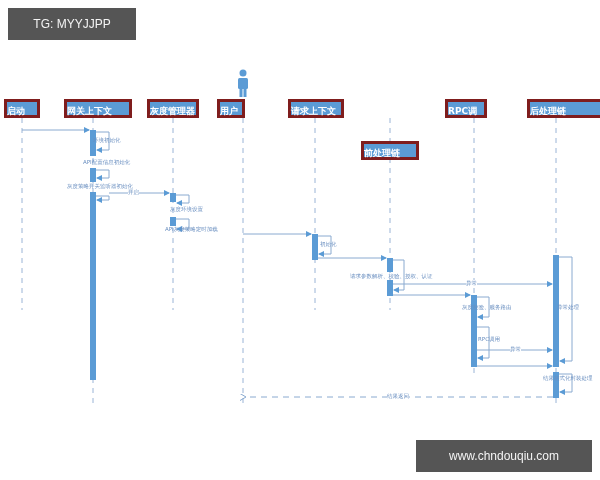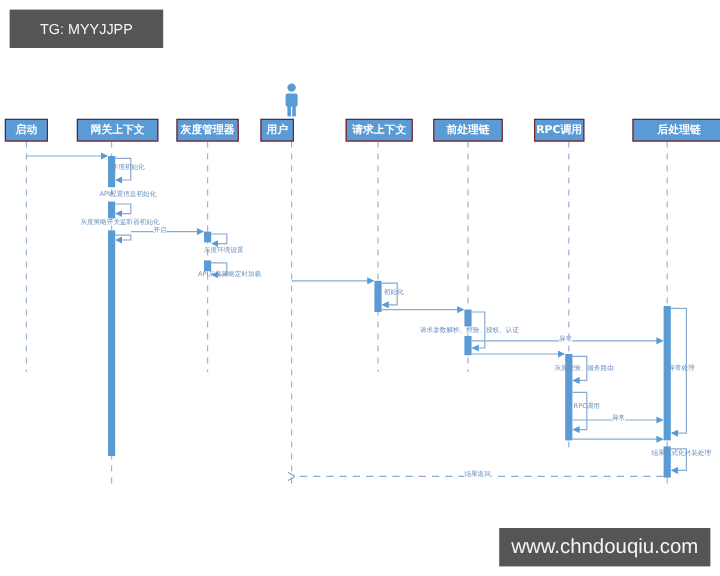--- a/index.html
+++ b/index.html
@@ -1,22 +1,22 @@
 <!DOCTYPE html>
 <html><head>
 <meta charset="utf-8">
 <style>
   html, body { margin:0; padding:0; }
   body { width:600px; height:480px; background:#ffffff; position:relative; overflow:hidden;
          font-family:"DejaVu Sans", sans-serif; }
   .wm { position:absolute; background:#555555; color:#f4f4f4; font-family:"Liberation Sans", sans-serif; }
   .wm-top { left:8px; top:8px; width:128px; height:32px; line-height:32px; font-size:12px; text-align:center; }
-  .wm-bot { left:416px; top:440px; width:176px; height:32px; line-height:32px; font-size:17px; text-align:center; }
+  .wm-bot { left:416px; top:440px; width:176px; height:32px; line-height:32px; font-size:12px; text-align:center; }
   .hdr { position:absolute; top:99px; height:19px; background:#5b9bd5; color:#ffffff;
-         font-size:9px; line-height:19px; text-align:center; border:1px solid #7f1d1d; box-sizing:border-box; font-weight:bold; }
+         font-size:9px; line-height:19px; text-align:left; border:3px solid #7f1d1d; box-sizing:border-box; font-weight:bold; }
   svg { position:absolute; left:0; top:0; }
   .lbl { position:absolute; font-size:5.5px; color:#6a8fc0; white-space:nowrap; line-height:7px; }
 </style>
 </head>
 <body>
 
 <div class="wm wm-top">TG: MYYJJPP</div>
 
 <svg width="600" height="480">
   <defs>
@@ -94,21 +94,21 @@
   </g>
 
   <line x1="553" y1="397" x2="245" y2="397" stroke="#8aaad0" stroke-width="1" stroke-dasharray="6,5" marker-end="url(#arrOpen)"></line>
 </svg>
 
 <div class="hdr" style="left:4px;width:36px;">启动</div>
 <div class="hdr" style="left:64px;width:68px;">网关上下文</div>
 <div class="hdr" style="left:147px;width:52px;">灰度管理器</div>
 <div class="hdr" style="left:217px;width:28px;">用户请求</div>
 <div class="hdr" style="left:288px;width:56px;">请求上下文</div>
-<div class="hdr" style="left:361px;width:58px;">前处理链</div>
+<div class="hdr" style="left:361px;width:58px;margin-top:42px;">前处理链</div>
 <div class="hdr" style="left:445px;width:42px;">RPC调用器</div>
 <div class="hdr" style="left:527px;width:78px;">后处理链</div>
 
 <div class="lbl" style="left:93px;top:137px;">环境初始化</div>
 <div class="lbl" style="left:83px;top:159px;">API配置信息初始化</div>
 <div class="lbl" style="left:67px;top:183px;">灰度策略开关监听器初始化</div>
 <div class="lbl" style="left:128px;top:189px;background:#fff;">开启</div>
 <div class="lbl" style="left:170px;top:206px;">灰度环境设置</div>
 <div class="lbl" style="left:165px;top:226px;">API灰度策略定时加载</div>
 <div class="lbl" style="left:320px;top:241px;">初始化</div>

